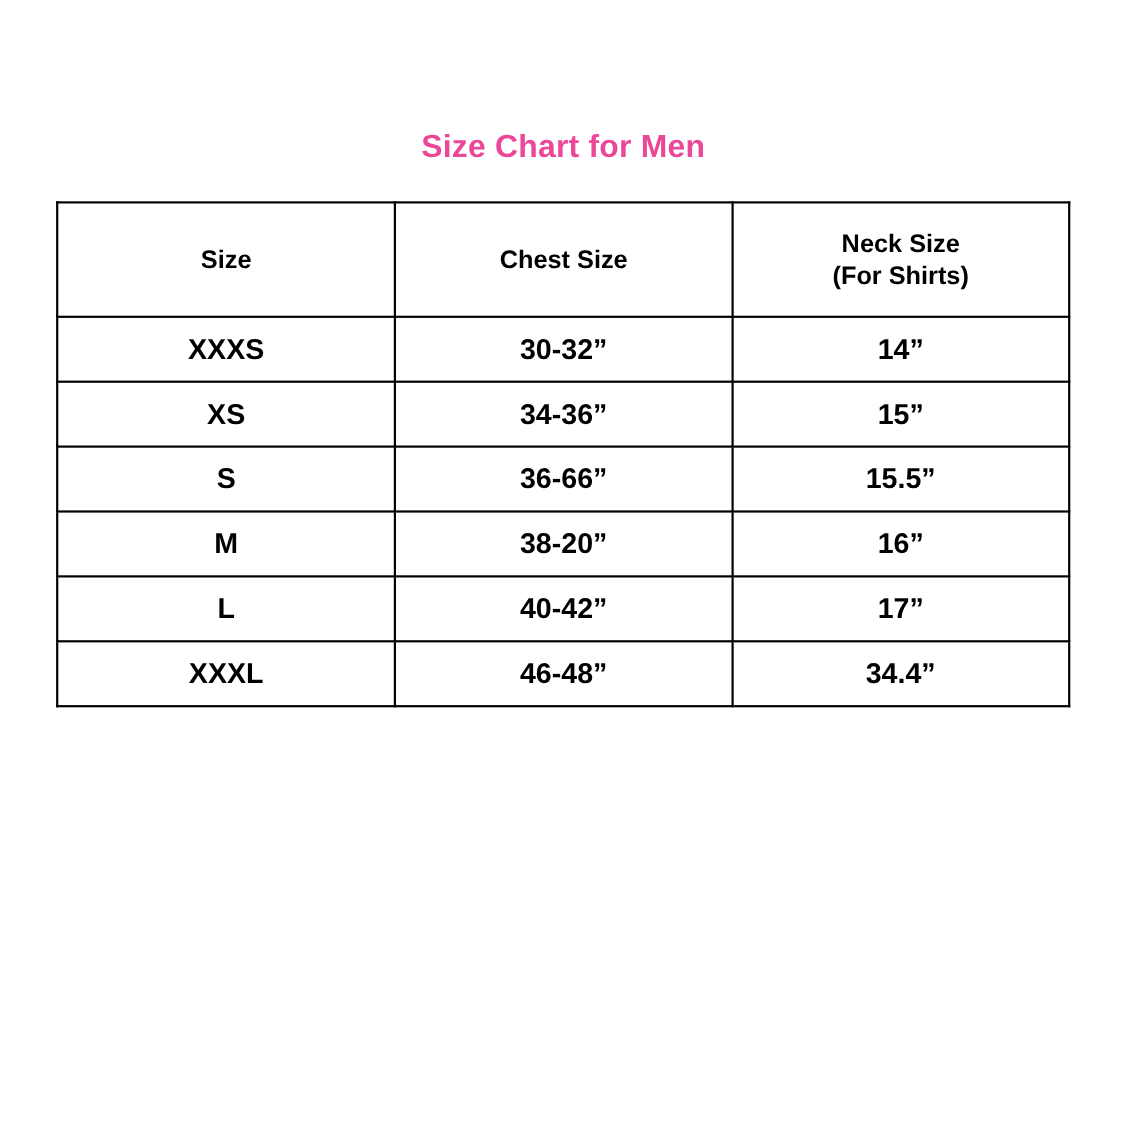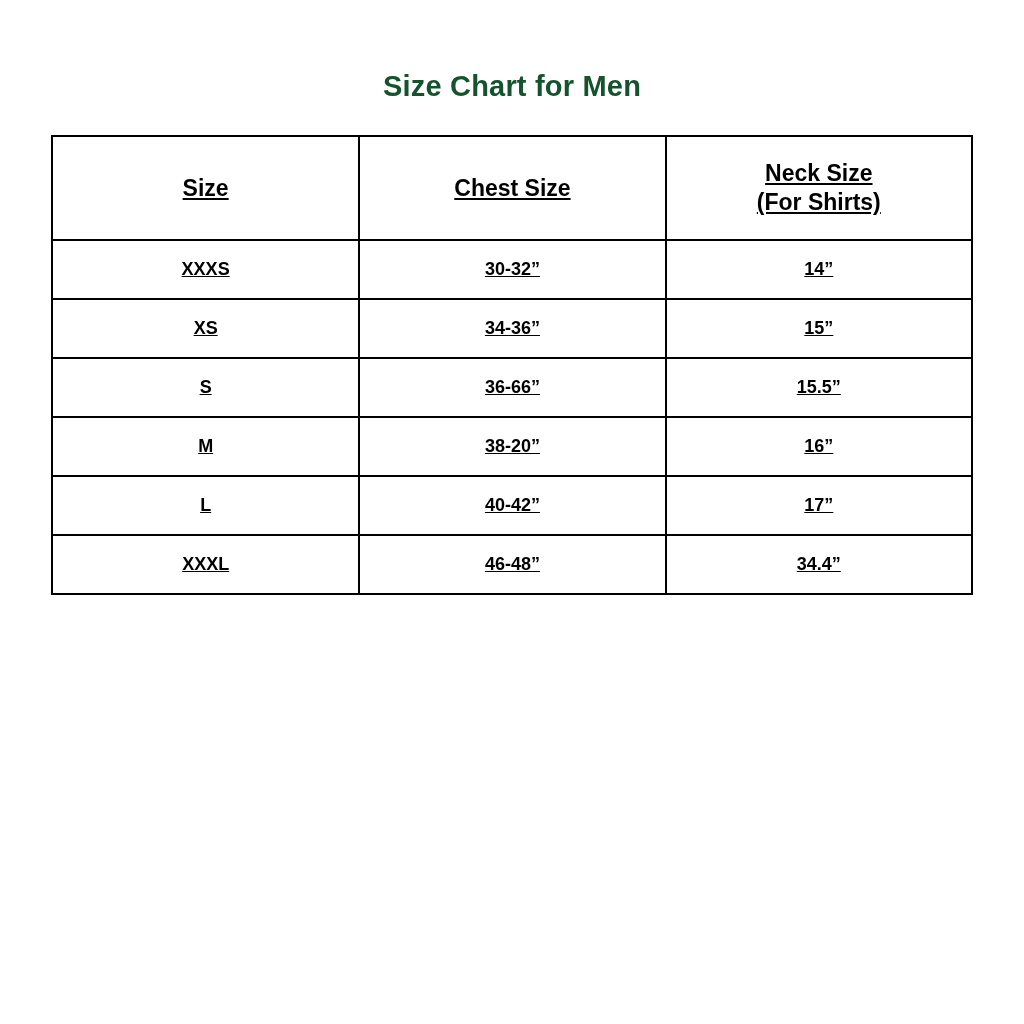--- a/index.html
+++ b/index.html
@@ -20,50 +20,49 @@
     height: 1024px;
     box-sizing: border-box;
     display: flex;
     flex-direction: column;
     align-items: center;
   }
   .chart-title {
     font-size: 29px;
     font-weight: bold;
     letter-spacing: 0.2px;
-    margin-top: 70px;
+    margin-top: 118px;
     margin-bottom: 0;
     text-align: center;
-    color: #14532d;
+    color: #ec4899;
   }
   .table-wrap {
     margin-top: 32px;
     width: 922px;
   }
   table.size-table {
     border-collapse: collapse;
     width: 100%;
     table-layout: fixed;
-    text-decoration: underline;
   }
   table.size-table td, table.size-table th {
     border: 2px solid #000000;
     text-align: center;
     vertical-align: middle;
     font-weight: bold;
     color: #000;
   }
   table.size-table thead th {
     font-size: 23px;
     height: 94px;
     line-height: 1.25;
     padding: 4px 6px;
   }
   table.size-table tbody td {
-    font-size: 18px;
+    font-size: 26px;
     height: 53px;
     padding: 2px 6px;
   }
   .col-size { width: 33.4%; }
   .col-chest { width: 33.3%; }
   .col-neck { width: 33.3%; }
   .sub-line {
     display: block;
     font-size: 23px;
     font-weight: bold;

